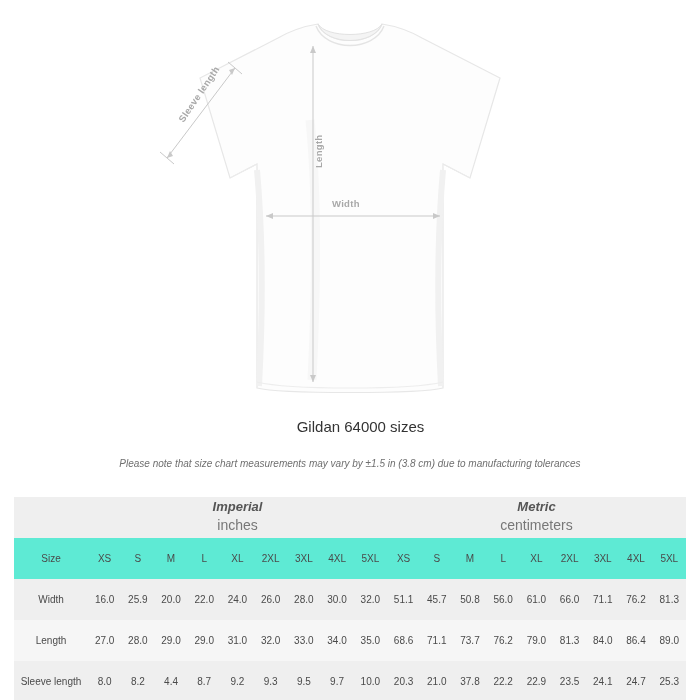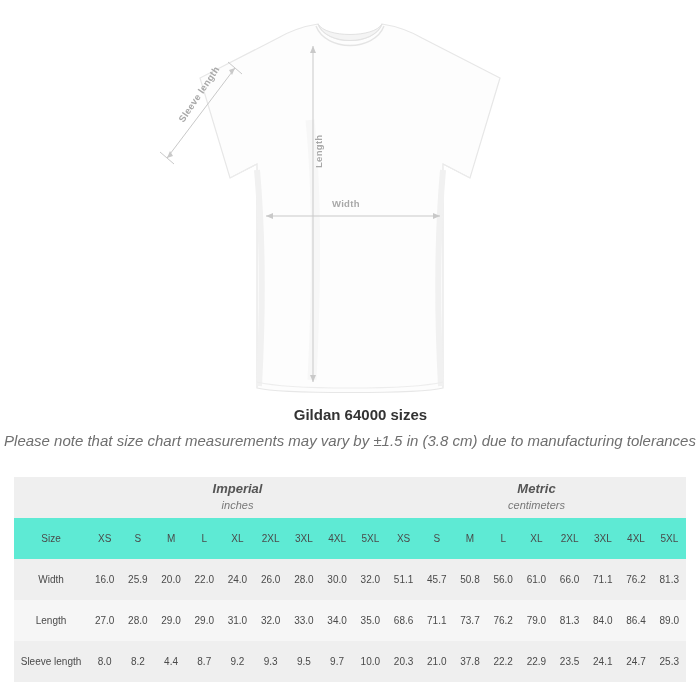--- a/index.html
+++ b/index.html
@@ -52,31 +52,31 @@
   }
   .dim-width {
     left: 332px;
     top: 198px;
   }
 
   
   .chart-title {
     text-align: center;
     font-size: 15px;
-    font-weight: bold;
+    font-weight: normal;
     color: #333333;
-    margin-top: 6px;
+    margin-top: 18px;
     padding-left: 21px;
   }
   .chart-note {
     text-align: center;
-    font-size: 15px;
+    font-size: 10px;
     font-style: italic;
     color: #6f6f6f;
-    margin-top: 9px;
+    margin-top: 23px;
   }
 
   
   .table-wrap {
     margin-top: 14px;
     padding: 0 14px;
   }
   table.size-table {
     width: 672px;
     border-collapse: collapse;
@@ -97,22 +97,21 @@
   }
   .unit-name {
     font-size: 13px;
     font-style: italic;
     font-weight: bold;
     color: #555555;
     display: block;
     line-height: 1.25;
   }
   .unit-sub {
-    font-size: 11px;
-    font-style: italic;
+    font-size: 14px;
     color: #777777;
     display: block;
     line-height: 1.5;
   }
   .hdr-row td {
     background: #5eead4;
     font-weight: bold;
     font-size: 10.5px;
     color: #4a4a4a;
   }

